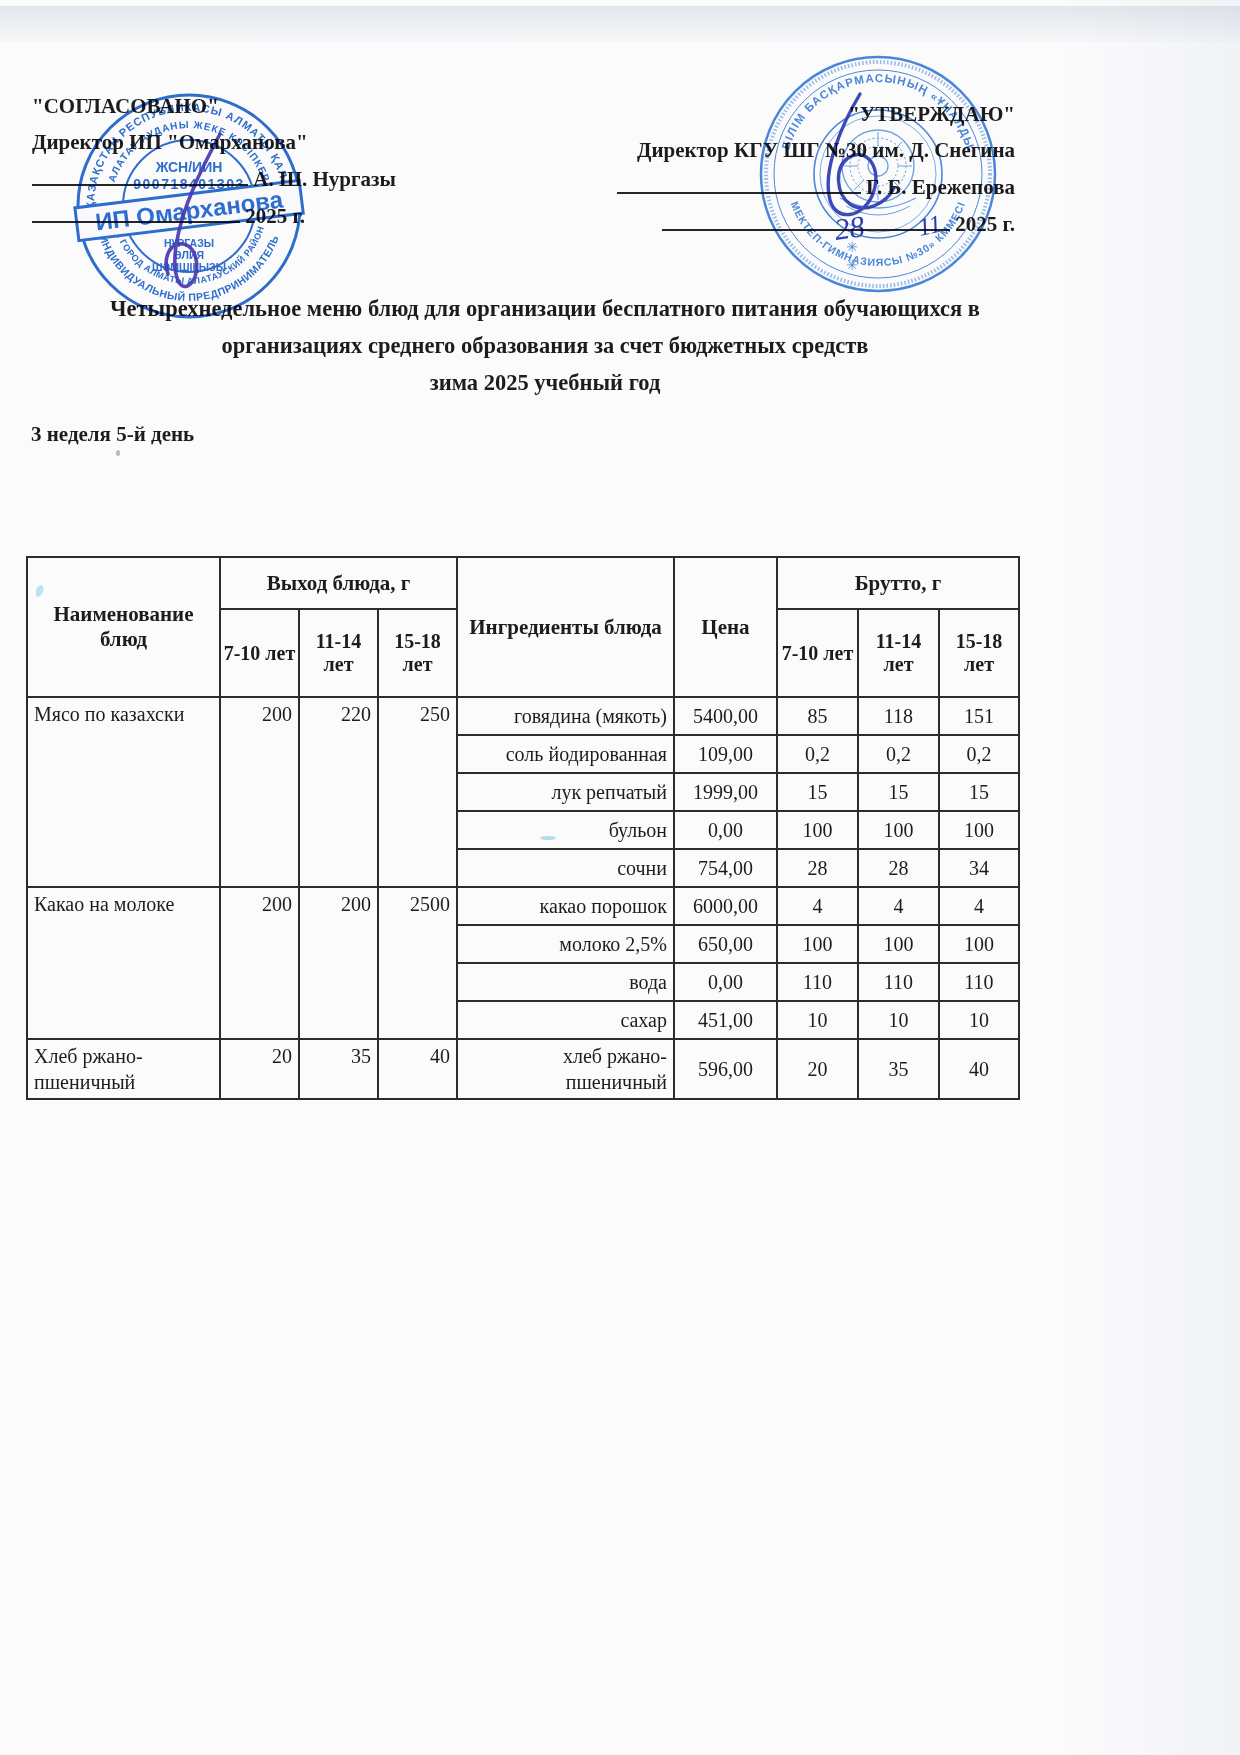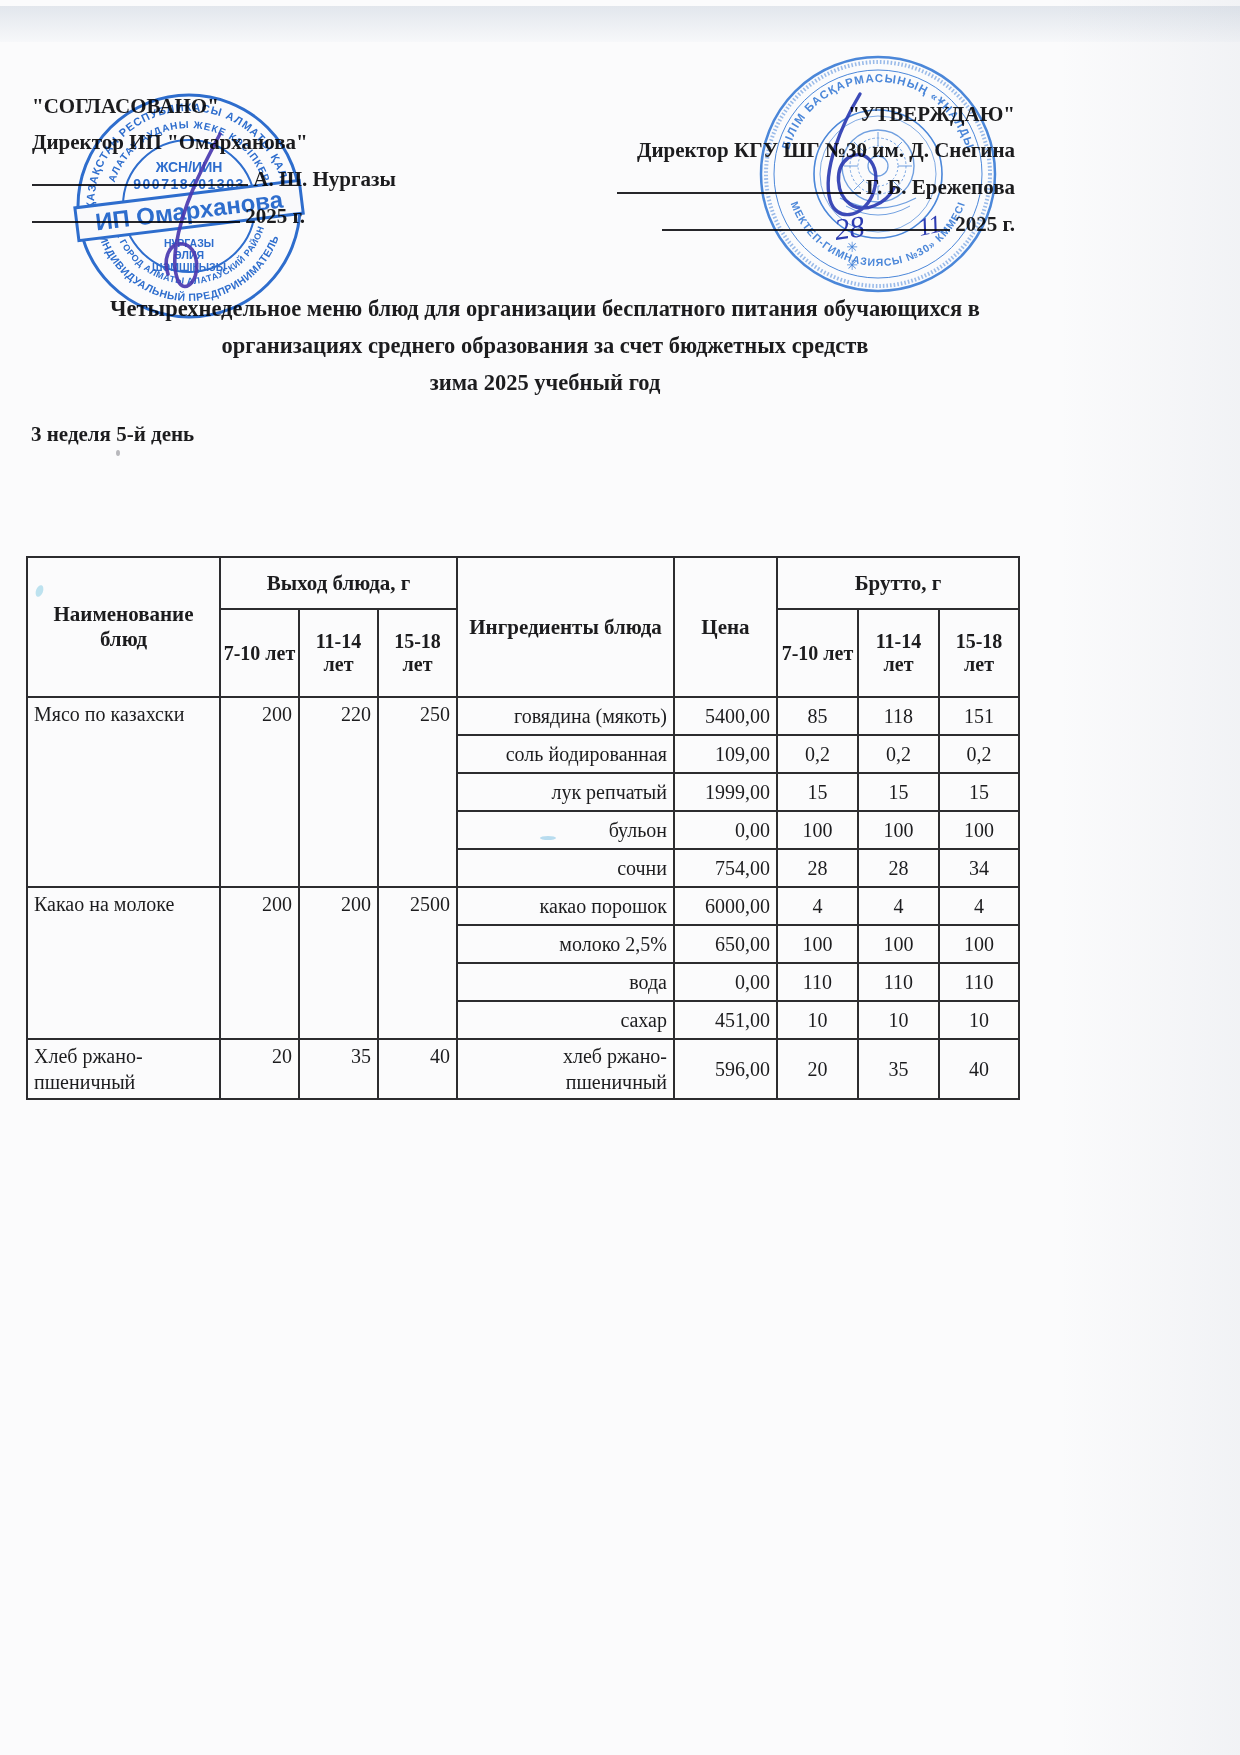--- a/index.html
+++ b/index.html
@@ -35,21 +35,21 @@
   table.menu{position:absolute;left:26px;top:556px;border-collapse:collapse;table-layout:fixed;
     width:992px;z-index:1;border-radius:18px;}
   table.menu th, table.menu td{border:2px solid #2c2c2f;overflow:hidden;}
   table.menu th{font-size:21px;font-weight:bold;text-align:center;padding:2px 3px;}
   table.menu th.age{font-size:20px;padding:20px 2px;height:28px;}
   table.menu tr.hdr-top th{height:46px;}
   table.menu td{font-size:20px;padding:3px 6px;height:30px;line-height:1.3;}
   td.dish-cell{vertical-align:top;text-align:left;white-space:pre-line;padding-top:4px;}
   td.yield-cell{vertical-align:top;text-align:right;padding-top:4px;}
   td.ing-cell{text-align:right;white-space:pre-line;}
-  td.price-cell{text-align:right;padding-right:10px;margin-top:28px;}
+  td.price-cell{text-align:center;padding-right:10px;margin-top:28px;}
   td.brutto-cell{text-align:center;}
 </style>
 </head>
 <body>
 
 <div class="page">
   <div class="scan-band"></div>
   <div class="scan-right"></div>
   <div class="speck" style="left:36px;top:585px;width:7px;height:12px;background:rgba(30,160,205,.28);transform:rotate(20deg);"></div>
   <div class="speck" style="left:540px;top:836px;width:16px;height:4px;background:rgba(30,150,210,.30);"></div>

